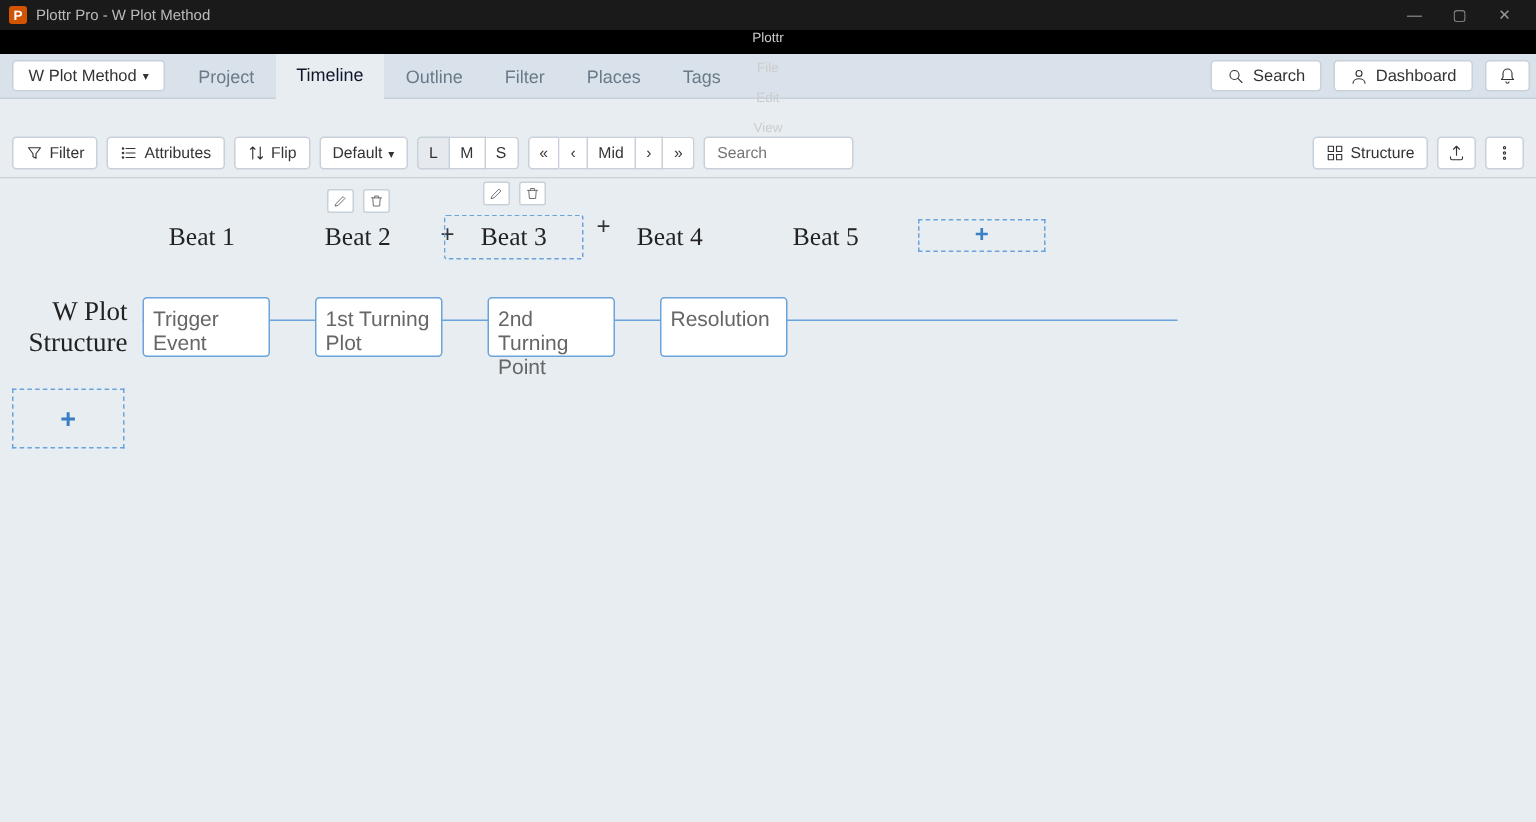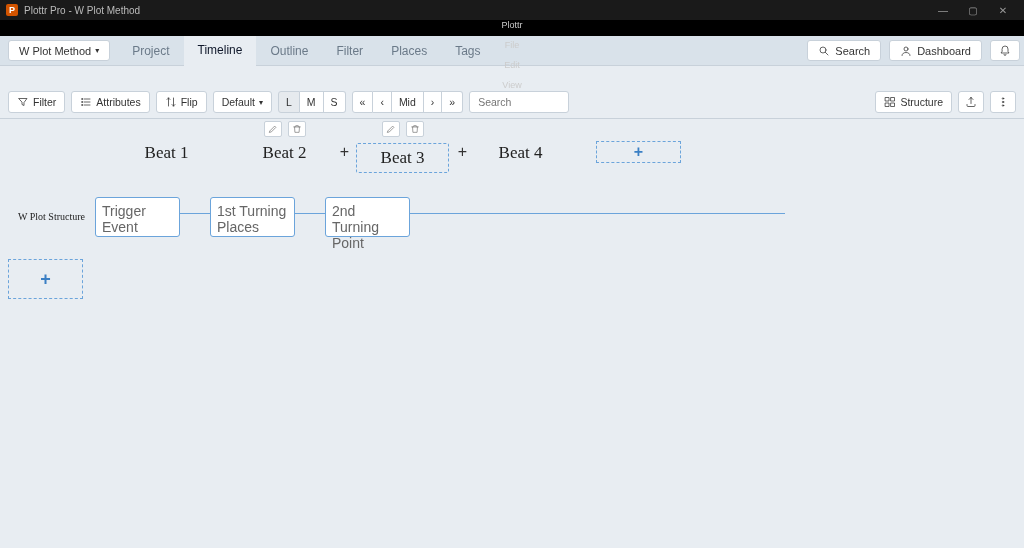--- a/index.html
+++ b/index.html
@@ -139,24 +139,24 @@
   
   .canvas {
     position: relative;
     height: calc(548px - 20px - 16px - 30px - 30px);
     background: #e8edf2;
     overflow: hidden;
   }
   .beat-headers {
     position: absolute;
     top: 14px;
-    left: 124px;
-    display: flex;
-    gap: 33px;
-    align-items: flex-start;
+    left: 92px;
+    display: flex;
+    gap: 19px;
+    align-items: center;
   }
   .beat-col {
     width: 85px;
     position: relative;
     display: flex; flex-direction: column; align-items: center;
   }
   .beat-controls {
     position:absolute;
     top: -12px;
     display:flex;
@@ -200,21 +200,21 @@
     top: 78px;
     left: 0;
     display:flex;
     align-items:center;
   }
   .row-label {
     width: 95px;
     text-align: right;
     padding-right: 10px;
     font-family: Georgia, serif;
-    font-size: 10px;
+    font-size: 18px;
     line-height: 1.15;
     color: #222;
   }
   .row-line {
     position:absolute;
     left: 95px;
     right: 0;
     top: 94px;
     height: 1px;
     background: #6ba4db;
@@ -420,33 +420,37 @@
         </div>
       </div>
       <span class="beat-label beat-selected">Beat 3</span>
       <span class="beat-plus" style="right:-22px; top:10px">+</span>
     </div>
 
     <div class="beat-col">
       <span class="beat-label">Beat 4</span>
     </div>
 
+    <div class="beat-col">
+      <span class="beat-label">Beat 5</span>
+    </div>
 
     <div class="beat-col">
       <div class="add-beat-box">
           <span>+</span>
         </div>
     </div>
   </div>
 
   <div class="row-line"></div>
   <div class="row">
     <div class="row-label">W Plot Structure</div>
     <div class="card">Trigger Event</div>
-    <div class="card">1st Turning Places</div>
+    <div class="card">1st Turning Plot</div>
     <div class="card">2nd Turning Point</div>
+    <div class="card">Resolution</div>
   </div>
 
   <div class="add-plot">
     <span>+</span>
   </div>
 
 </div>
 
 </body></html>

